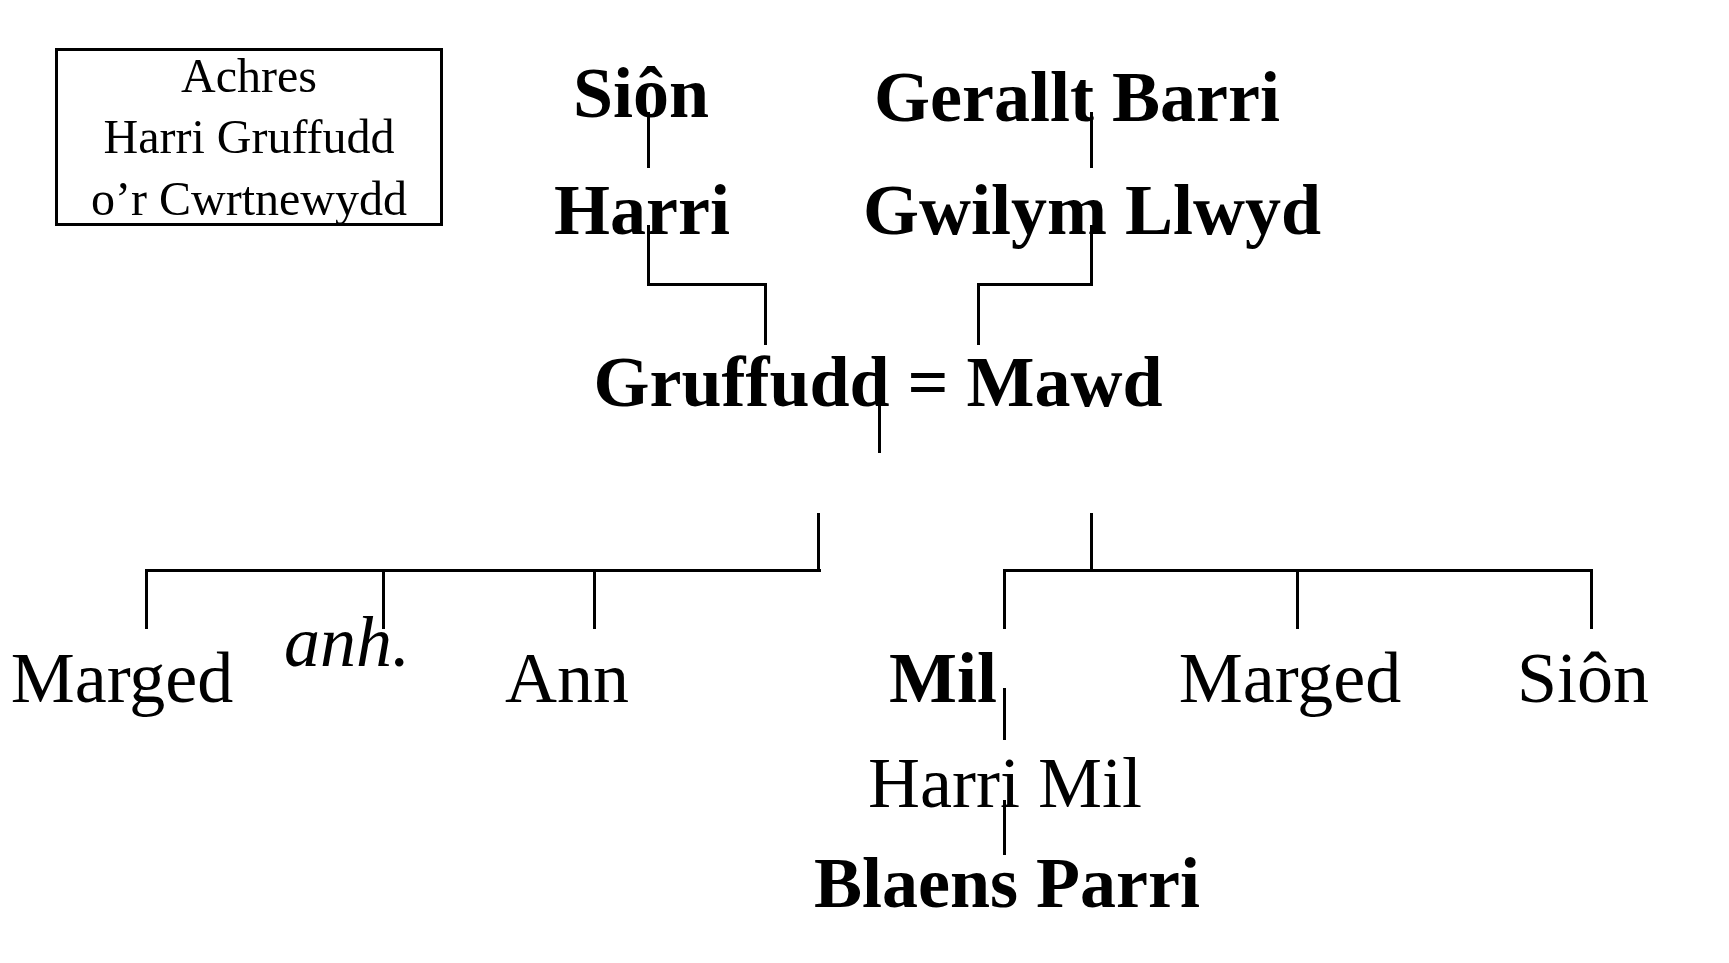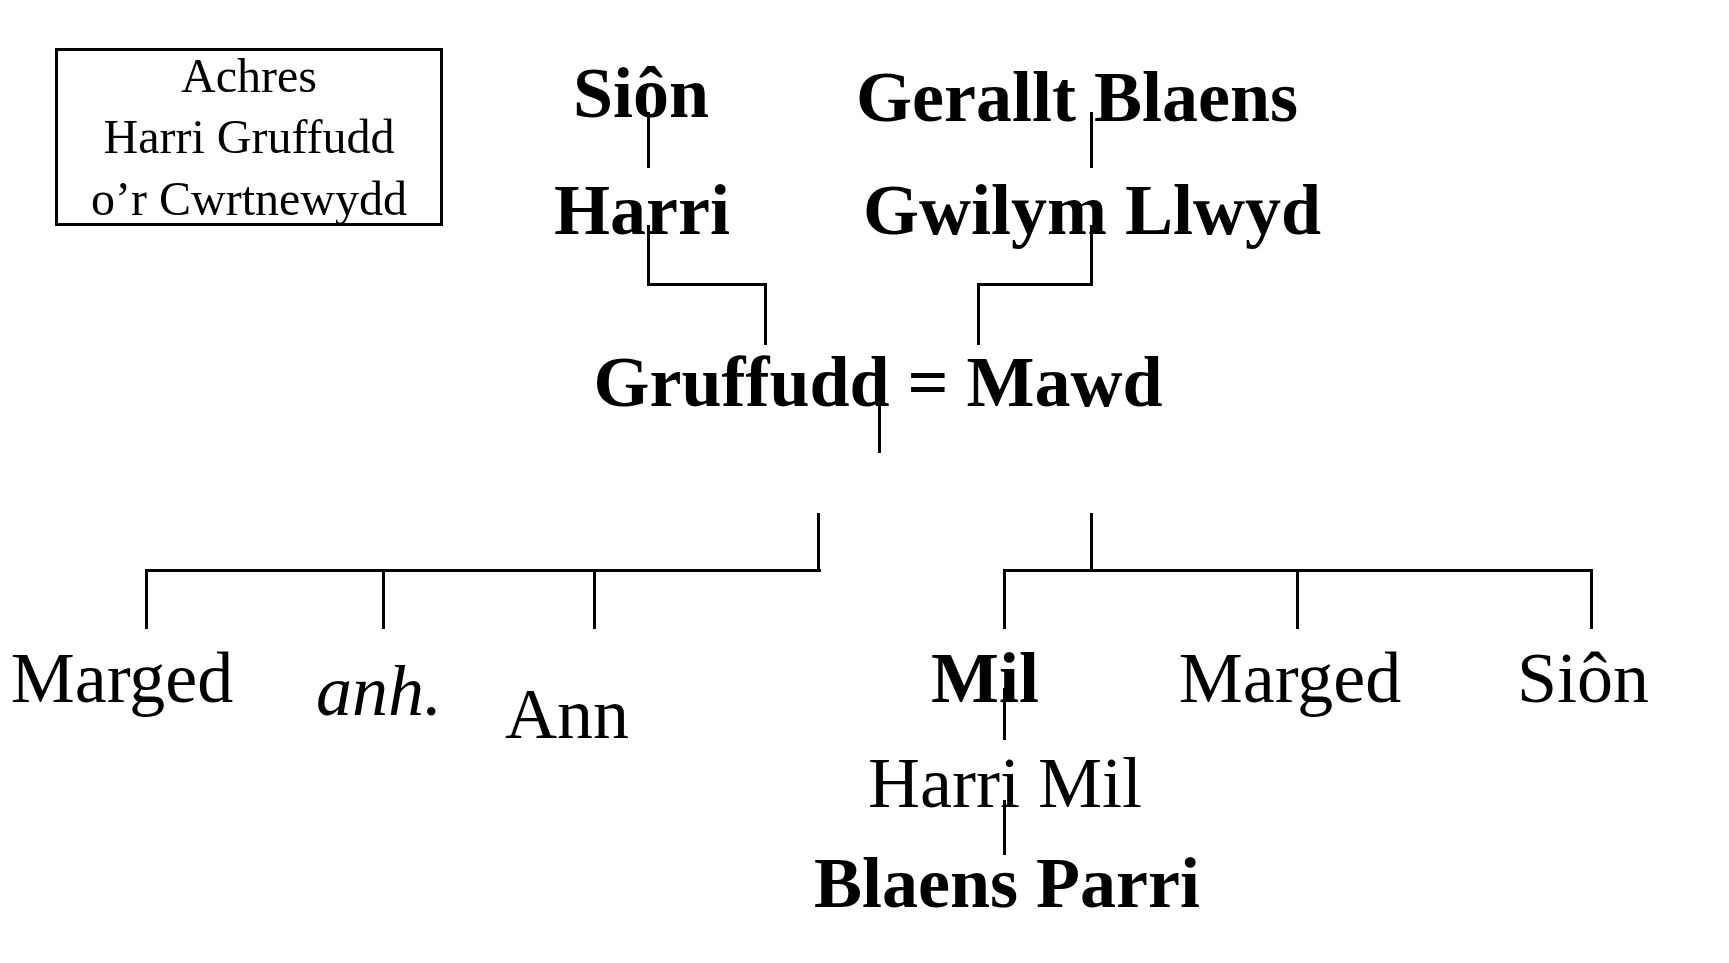--- a/index.html
+++ b/index.html
@@ -67,21 +67,21 @@
 
 <div class="canvas">
 
   <div class="title-box">
     <div>Achres</div>
     <div>Harri Gruffudd</div>
     <div>o’r Cwrtnewydd</div>
   </div>
 
   <div class="node bold" style="left:641px; top:54px;">Siôn</div>
-  <div class="node bold" style="left:1077px; top:58px;">Gerallt Blaens</div>
+  <div class="node bold" style="left:1077px; top:58px;">Gerallt Barri</div>
 
   <div class="line" style="left:647px; top:112px; width:3px; height:56px;"></div>
   <div class="line" style="left:1090px; top:112px; width:3px; height:56px;"></div>
 
   <div class="node bold" style="left:642px; top:171px;">Harri</div>
   <div class="node bold" style="left:1092px; top:171px;">Gwilym Llwyd</div>
 
   <div class="line" style="left:647px; top:225px; width:3px; height:61px;"></div>
   <div class="line" style="left:647px; top:283px; width:120px; height:3px;"></div>
   <div class="line" style="left:764px; top:283px; width:3px; height:62px;"></div>
@@ -101,23 +101,23 @@
   <div class="line" style="left:382px; top:569px; width:3px; height:60px;"></div>
   <div class="line" style="left:593px; top:569px; width:3px; height:60px;"></div>
 
   <div class="line" style="left:1090px; top:513px; width:3px; height:58px;"></div>
   <div class="line" style="left:1003px; top:569px; width:590px; height:3px;"></div>
   <div class="line" style="left:1003px; top:569px; width:3px; height:60px;"></div>
   <div class="line" style="left:1296px; top:569px; width:3px; height:60px;"></div>
   <div class="line" style="left:1590px; top:569px; width:3px; height:60px;"></div>
 
   <div class="node" style="left:122px; top:639px;">Marged</div>
-  <div class="node italic" style="left:347px; top:652px;margin-left:32px;">anh.</div>
-  <div class="node" style="left:567px; top:639px;margin-top:36px;">Ann</div>
-  <div class="node bold" style="left:985px; top:639px;">Mil</div>
+  <div class="node italic" style="left:347px; top:603px;">anh.</div>
+  <div class="node" style="left:567px; top:639px;">Ann</div>
+  <div class="node bold" style="left:943px; top:639px;">Mil</div>
   <div class="node" style="left:1290px; top:639px;">Marged</div>
   <div class="node" style="left:1583px; top:639px;">Siôn</div>
 
   <div class="line" style="left:1003px; top:688px; width:3px; height:52px;"></div>
 
   <div class="node" style="left:1005px; top:744px;">Harri Mil</div>
 
   <div class="line" style="left:1003px; top:800px; width:3px; height:55px;"></div>
 
   <div class="node" style="left:1007px; top:844px;font-weight:bold;">Blaens Parri</div>

